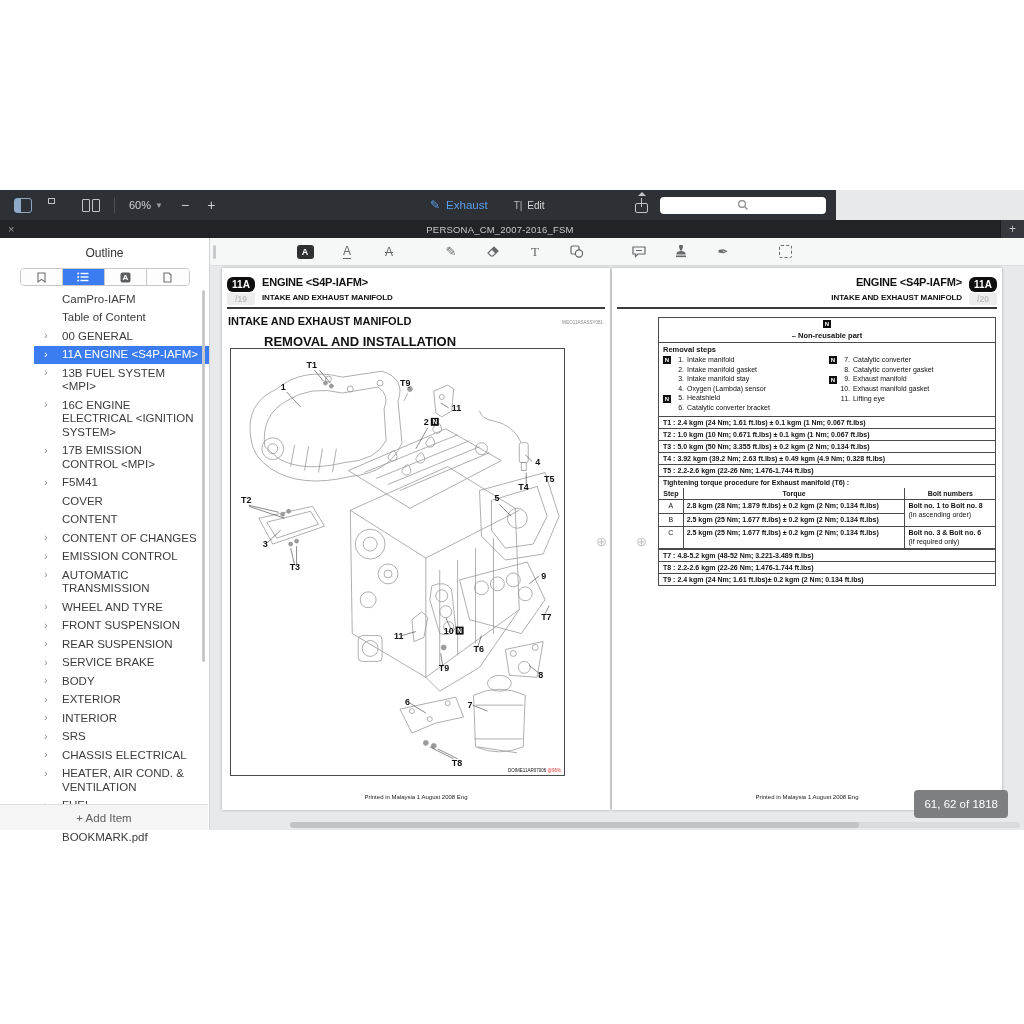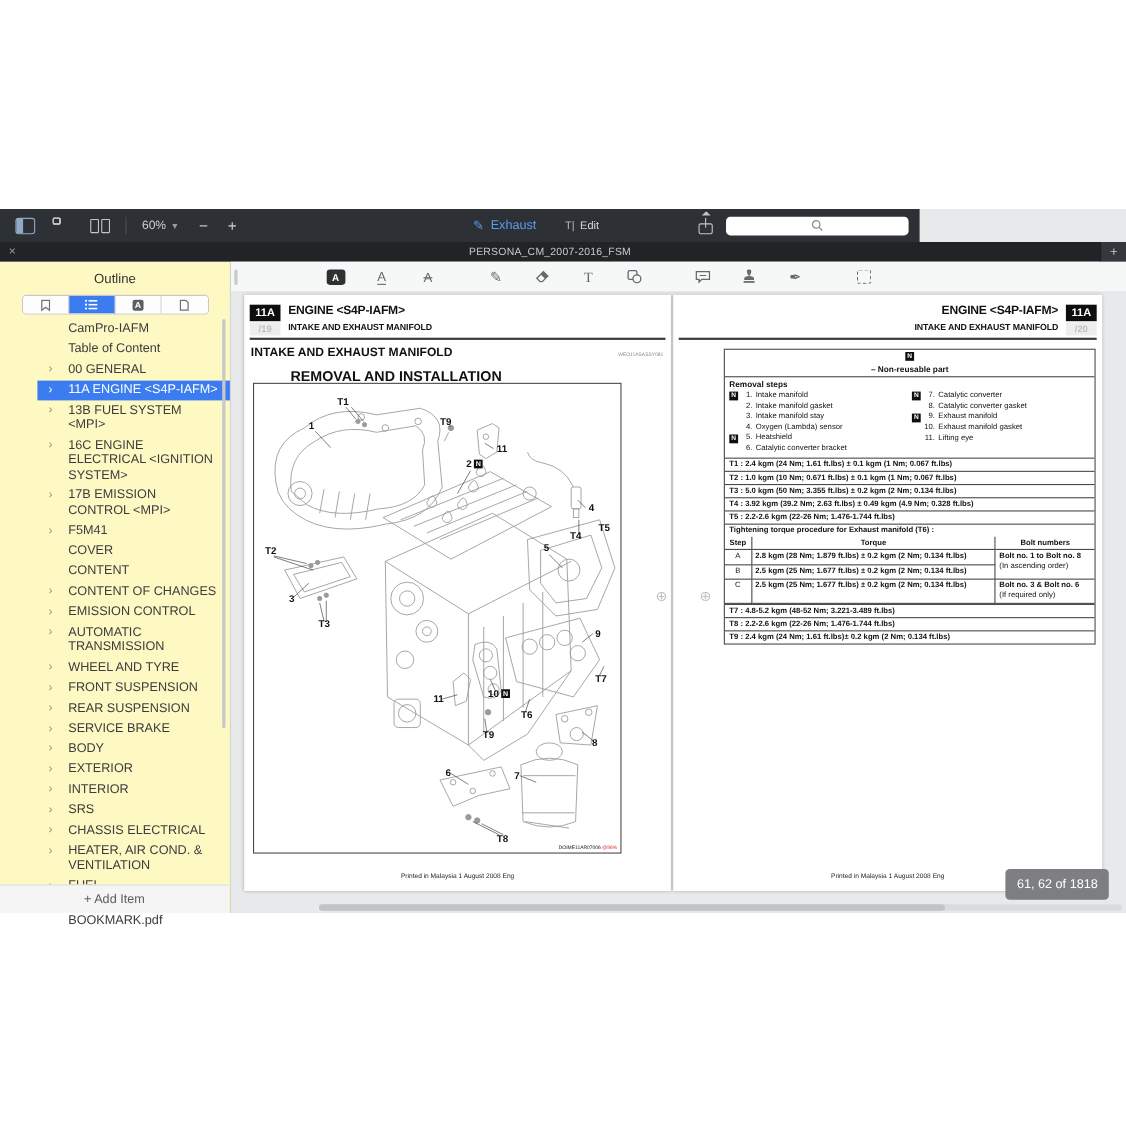--- a/index.html
+++ b/index.html
@@ -36,21 +36,21 @@
   .search-field { width:166px; height:17px; background:#ffffff; border-radius:4px; position:relative; cursor:text; }
   .search-field svg { position:absolute; left:50%; top:50%; transform:translate(-50%,-50%); }
 
   
   .tabbar { position:absolute; left:0; top:30px; width:1024px; height:18px; background:#212327; display:flex; align-items:center; }
   .tab-close { color:#98999b; font-size:11px; margin-left:8px; cursor:pointer; line-height:1; }
   .tab-title { position:absolute; left:0; right:24px; text-align:center; color:#c7c8ca; font-size:9.5px; letter-spacing:.2px; }
   .tab-add { position:absolute; right:0; top:0; width:24px; height:18px; background:#34373b; border-left:1px solid #1a1c1f; color:#c3c4c6; font-size:12px; display:flex; align-items:center; justify-content:center; cursor:pointer; }
 
   
-  .sidebar { position:absolute; left:0; top:48px; width:210px; height:592px; background:#fef9c3; border-right:1px solid #d2d3d4; }
+  .sidebar { position:absolute; left:0; top:48px; width:210px; height:592px; background:#ffffff; border-right:1px solid #d2d3d4; }
   .sb-title { text-align:center; font-size:12px; color:#333; padding-top:8px; }
   .seg { display:flex; width:170px; margin:8px auto 0; height:18px; border:1px solid #c7c8c9; border-radius:4px; overflow:hidden; background:#fff; }
   .seg > div { flex:1; display:flex; align-items:center; justify-content:center; border-right:1px solid #c7c8c9; cursor:pointer; background:#fdfdfd; }
   .seg > div:last-child { border-right:none; }
   .seg .sel { background:#3b7df0; }
   .sb-list { position:absolute; left:0; top:52px; right:0; font-size:11.5px; color:#3c3c3e;padding-left:34px; }
   .sb-row { position:relative; padding:2.5px 10px 2.5px 28px; line-height:13.5px; cursor:pointer; }
   .sb-row .chev { position:absolute; left:10px; top:2px; color:#8e8f91; font-size:11px; }
   .sb-row.selected { background:#3b7df0; color:#ffffff; }
   .sb-row.selected .chev { color:#ffffff; }
@@ -67,21 +67,21 @@
   .a-A-under { font-size:12px; border-bottom:1.5px solid #67686a; line-height:1; padding-bottom:1px; }
   .a-A-strike { font-size:12px; text-decoration:line-through; }
   .a-T { font-size:13px; font-family:"Liberation Serif", serif; }
   .a-marquee { width:13px; height:13px; border:1.4px dashed #67686a; border-radius:2px; }
 
   .page { position:absolute; top:30px; height:542px; background:#ffffff; box-shadow:0 0 3px rgba(0,0,0,.28); color:#111; }
   .page-left  { left:12px;  width:388px; }
   .page-right { left:402px; width:390px; }
   .regmark { position:absolute; top:296px; color:#c0c1c3; font-size:13px; z-index:5; }
 
-  .hdr-box { position:absolute; width:28px; height:15px; background:#0e0e0e; color:#fff; font-weight:bold; font-size:10px; display:flex; align-items:center; justify-content:center; }
+  .hdr-box { position:absolute; width:28px; height:15px; background:#0e0e0e; color:#fff; font-weight:bold; font-size:10px; display:flex; align-items:center; justify-content:center;border-radius:6px; }
   .hdr-pg { position:absolute; width:28px; height:12px; background:#ededee; color:#bfc0c1; font-weight:bold; font-size:8.5px; display:flex; align-items:center; justify-content:center; }
   .hdr-title { position:absolute; top:8px; font-weight:bold; font-size:11px; letter-spacing:-0.2px; }
   .hdr-sub { position:absolute; top:25px; font-weight:bold; font-size:8px; letter-spacing:-0.1px; }
   .hdr-rule { position:absolute; left:5px; right:5px; top:39px; height:1.5px; background:#3a3a3a; }
   .foot { position:absolute; left:0; right:0; top:526px; text-align:center; font-size:6px; color:#222; }
 
   
   .sec-title { position:absolute; left:6px; top:47px; font-weight:bold; font-size:11px; }
   .ref-code { position:absolute; right:7px; top:52px; font-size:4.5px; color:#8a8a8a; }
   .sub-sec { position:absolute; left:6px; top:66px; font-weight:bold; font-size:13px;margin-left:36px; }

